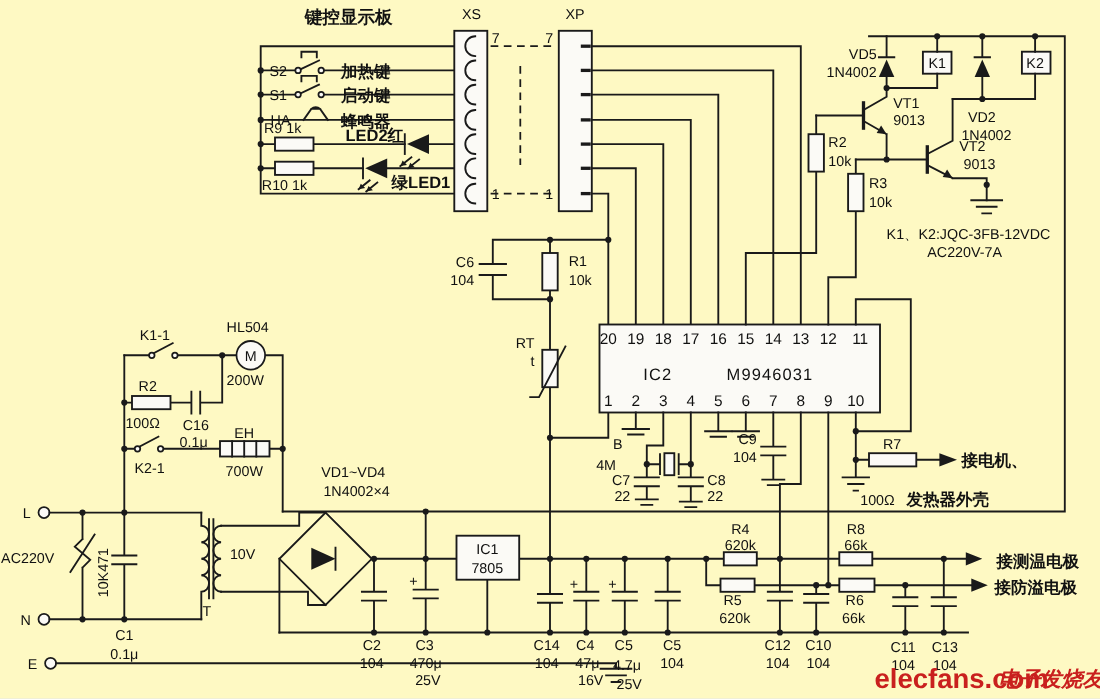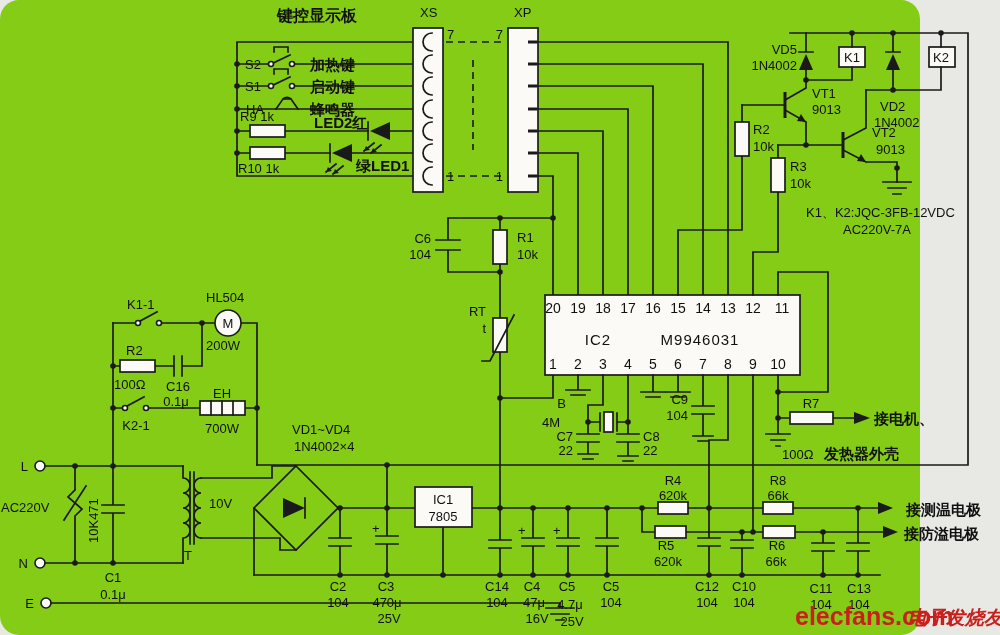--- a/index.html
+++ b/index.html
@@ -1,16 +1,16 @@
 <!DOCTYPE html>
 <html><head>
 <meta charset="utf-8">
 <style>
   html,body{margin:0;padding:0;background:#e8e8e4;}
-  #stage{width:920px;height:635px;background:#84cc16;position:relative;font-family:"Liberation Sans",sans-serif;border-radius:19px;}
+  #stage{width:1000px;height:635px;background:#fef9c3;position:relative;font-family:"Liberation Sans",sans-serif;}
   svg{display:block}
   .w{stroke:#1a1a1a;stroke-width:1.7;fill:none;stroke-linecap:square}
   .wt{stroke:#1a1a1a;stroke-width:3;fill:none}
   .dash{stroke:#1a1a1a;stroke-width:1.6;fill:none;stroke-dasharray:7 5}
   .box{stroke:#1a1a1a;stroke-width:1.7;fill:#fbfaf6}
   .dot{fill:#1a1a1a;stroke:none}
   .oc{stroke:#1a1a1a;stroke-width:1.6;fill:#fbfaf6}
   .fill{fill:#1a1a1a;stroke:none}
   text{fill:#111;font-family:"Liberation Sans",sans-serif}
   .lbl{font-size:13px}

